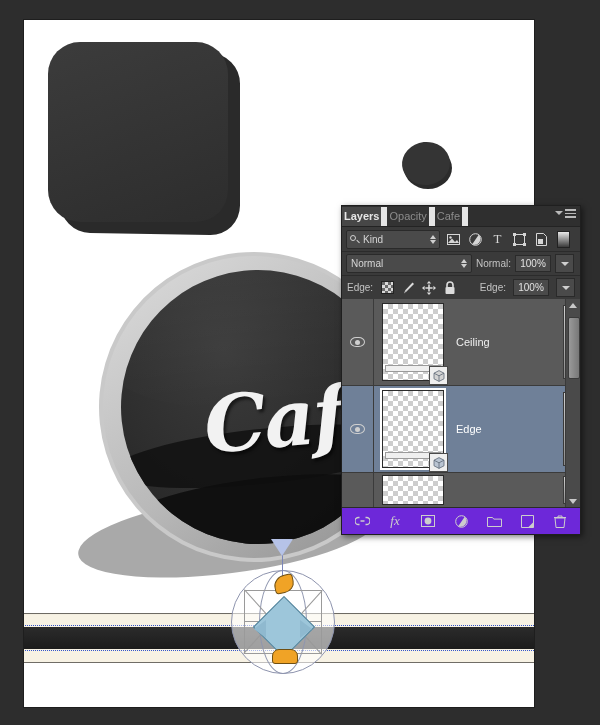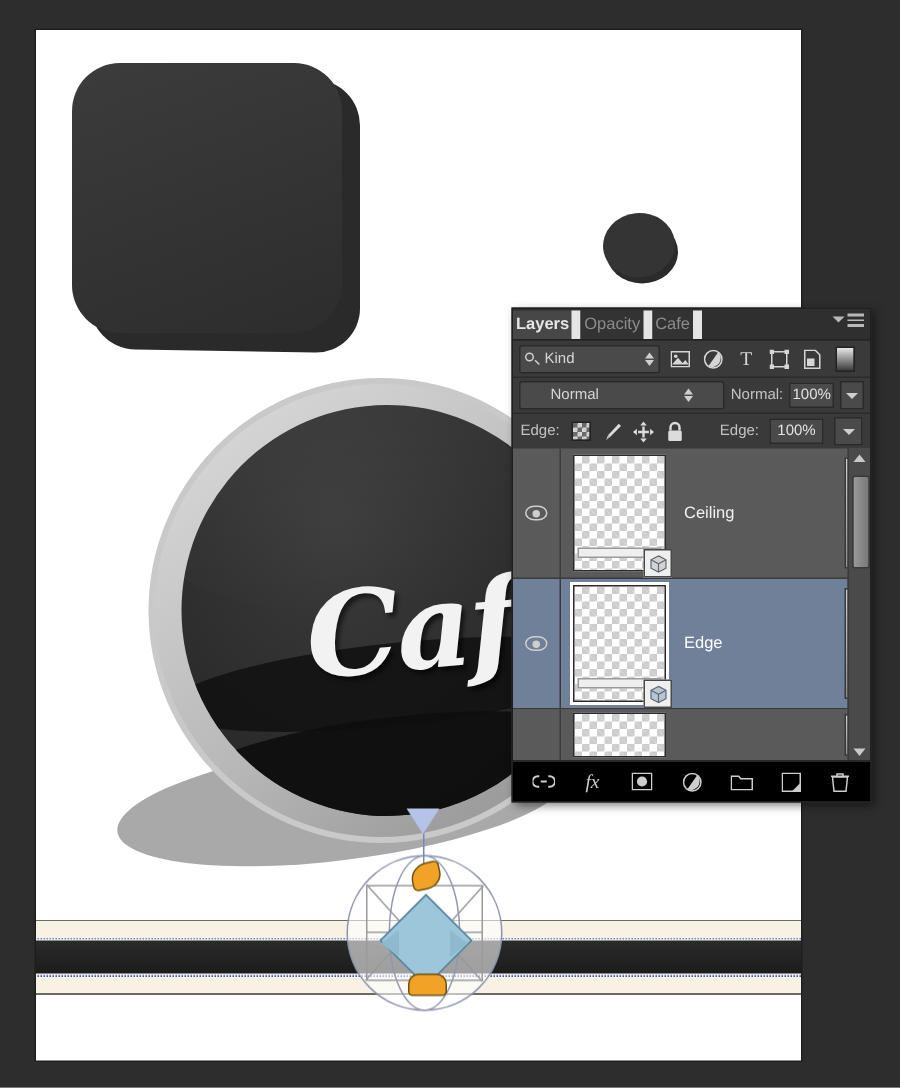--- a/index.html
+++ b/index.html
@@ -240,21 +240,21 @@
     color:#d6d6d6;font-size:11px;position:relative;}
   .grad-tog{width:11px;height:15px;background:linear-gradient(180deg,#e8e8e8,#3a3a3a);
     border:1px solid #222;margin-left:2px;}
 
   .blendbar{
     height:23px;background:#3a3a3a;border-bottom:1px solid #2b2b2b;
     display:flex;align-items:center;padding:0 4px;gap:4px;
   }
   .blend-select{
     width:116px;height:17px;background:#4a4a4a;border:1px solid #2a2a2a;border-radius:2px;
-    display:flex;align-items:center;padding:0 20px;color:#d5d5d5;font-size:10px;
+    display:flex;align-items:center;padding:0 4px;color:#d5d5d5;font-size:10px;
   }
   .lbl{font-size:10px;color:#c3c3c3;}
   .numbox{
     width:34px;height:15px;background:#4a4a4a;border:1px solid #2a2a2a;
     color:#e2e2e2;font-size:10px;display:flex;align-items:center;justify-content:center;
   }
   .dropbtn{
     width:17px;height:17px;background:#4a4a4a;border:1px solid #2a2a2a;
     display:flex;align-items:center;justify-content:center;
   }
@@ -323,21 +323,21 @@
   .sc-arrow{width:100%;height:12px;display:flex;align-items:center;justify-content:center;}
   .sc-arrow i{width:0;height:0;border-left:4px solid transparent;border-right:4px solid transparent;}
   .sc-arrow.up i{border-bottom:5px solid #c9c9c9;}
   .sc-arrow.dn i{border-top:5px solid #c9c9c9;}
   .sc-thumb{
     position:absolute;left:2px;top:18px;width:10px;height:60px;
     background:linear-gradient(90deg,#9a9a9a,#787878);border:1px solid #3a3a3a;border-radius:2px;
   }
 
   .footer{
-    position:absolute;left:0;right:0;bottom:0;height:26px;background:#000000;
+    position:absolute;left:0;right:0;bottom:0;height:26px;background:#6d28d9;
     border-top:1px solid #2a2a2a;
     display:flex;align-items:center;justify-content:center;gap:17px;
   }
   .ftr{width:16px;height:16px;display:flex;align-items:center;justify-content:center;
     color:#cdcdcd;font-size:12px;}
 </style>
 </head>
 <body>
 
 <div class="app">

